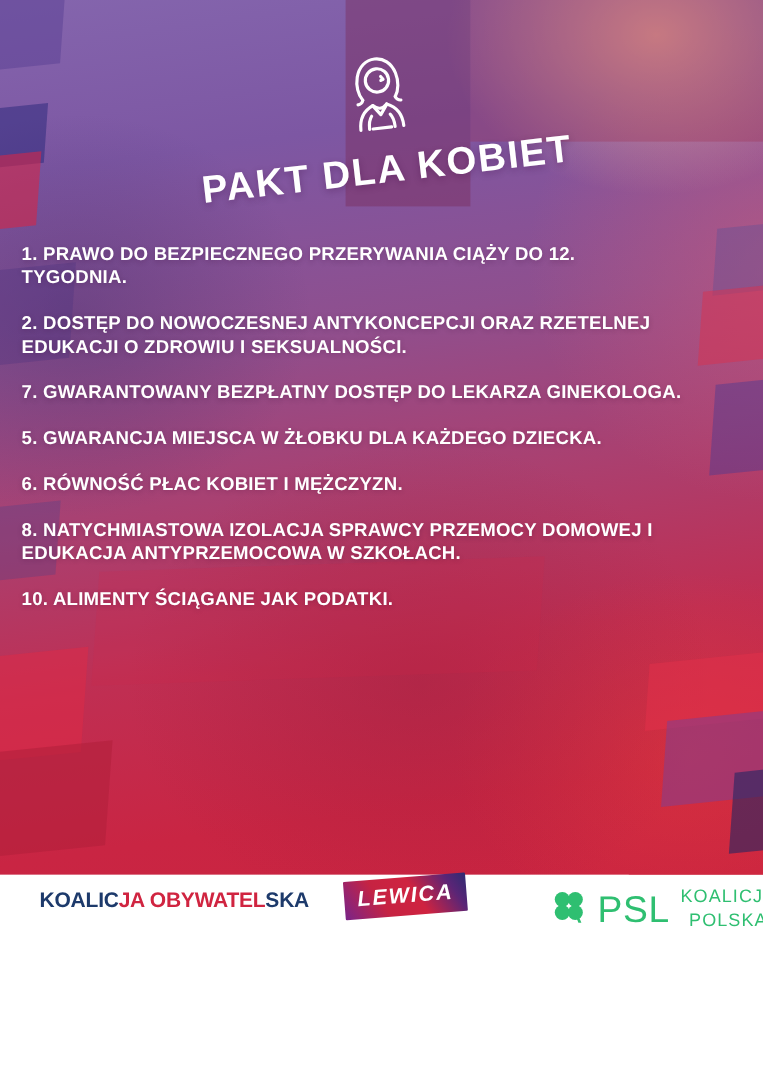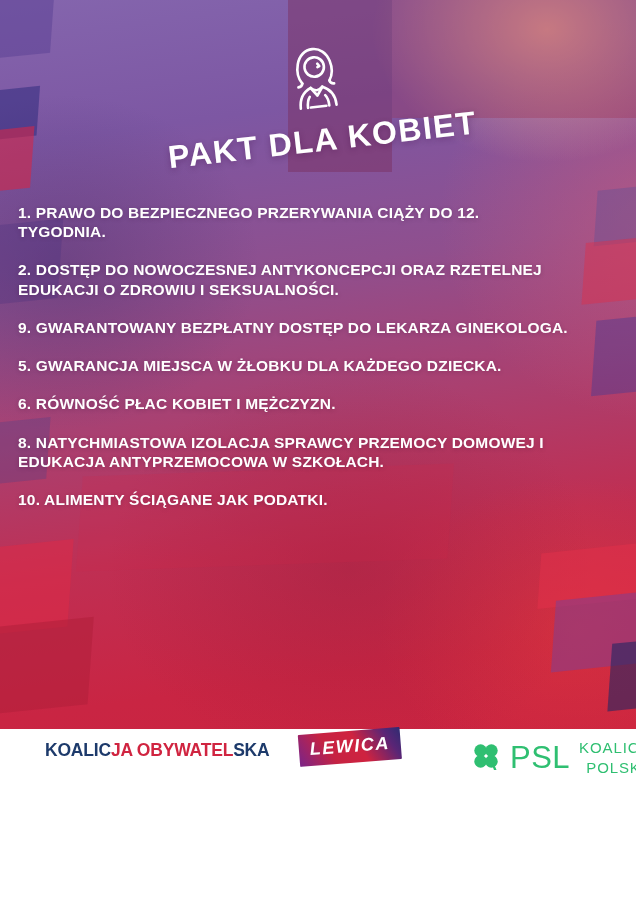--- a/index.html
+++ b/index.html
@@ -37,21 +37,21 @@
     position:absolute;top:203px;left:18px;right:18px;
     display:flex;flex-direction:column;gap:19px;
   }
   .item{
     color:#ffffff;font-size:15.5px;font-weight:700;line-height:1.24;
     text-align:left;letter-spacing:0.2px;white-space:pre-line;
     text-shadow:0 1px 4px rgba(60,10,50,0.25);
   }
   
   .footer{
-    position:absolute;left:12px;top:729px;width:524px;height:171px;background:#ffffff;
+    position:absolute;left:0;top:729px;width:524px;height:171px;background:#ffffff;
   }
   .ko-logo{
     position:absolute;left:33px;top:11px;
     font-size:17.5px;font-weight:700;letter-spacing:-0.2px;white-space:nowrap;
   }
   .ko-navy{color:#1d3a6b;} .ko-red{color:#d02440;}
   .lewica-box{
     position:absolute;left:287px;top:6px;
     transform:rotate(-4.5deg);transform-origin:left center;
     background:linear-gradient(60deg,#7a2488 0%,#c62342 32%,#cf2340 58%,#5a2576 85%,#2f2b72 100%);
@@ -107,21 +107,21 @@
       </svg>
     </span>
     <div class="title">PAKT DLA KOBIET</div>
   </div>
 
   <div class="items">
     <div class="item">1. PRAWO DO BEZPIECZNEGO PRZERYWANIA CIĄŻY DO 12.
 TYGODNIA.</div>
     <div class="item">2. DOSTĘP DO NOWOCZESNEJ ANTYKONCEPCJI ORAZ RZETELNEJ
 EDUKACJI O ZDROWIU I SEKSUALNOŚCI.</div>
-    <div class="item">9. GWARANTOWANY BEZPŁATNY DOSTĘP DO LEKARZA GINEKOLOGA.</div>
+    <div class="item">7. GWARANTOWANY BEZPŁATNY DOSTĘP DO LEKARZA GINEKOLOGA.</div>
     <div class="item">5. GWARANCJA MIEJSCA W ŻŁOBKU DLA KAŻDEGO DZIECKA.</div>
     <div class="item">6. RÓWNOŚĆ PŁAC KOBIET I MĘŻCZYZN.</div>
     <div class="item">8. NATYCHMIASTOWA IZOLACJA SPRAWCY PRZEMOCY DOMOWEJ I
 EDUKACJA ANTYPRZEMOCOWA W SZKOŁACH.</div>
     <div class="item">10. ALIMENTY ŚCIĄGANE JAK PODATKI.</div>
   </div>
 
   <div class="footer">
 
     <div class="ko-logo"><span class="ko-navy">KOALIC</span><span class="ko-red">JA OBYWATEL</span><span class="ko-navy">SKA</span></div>

